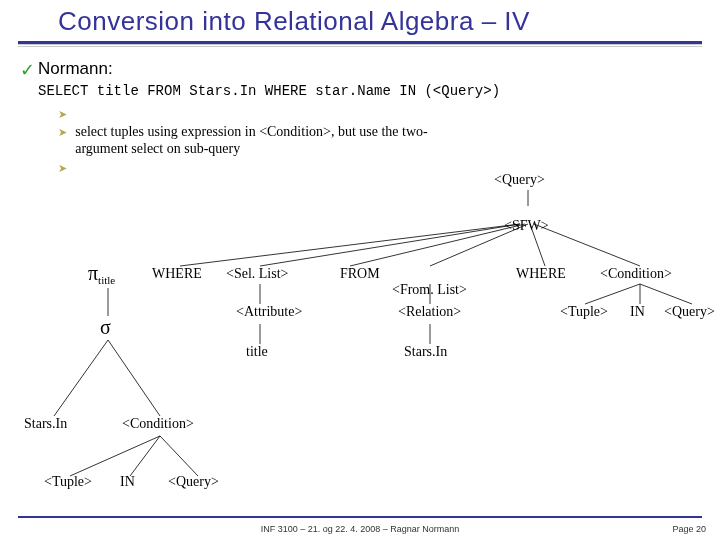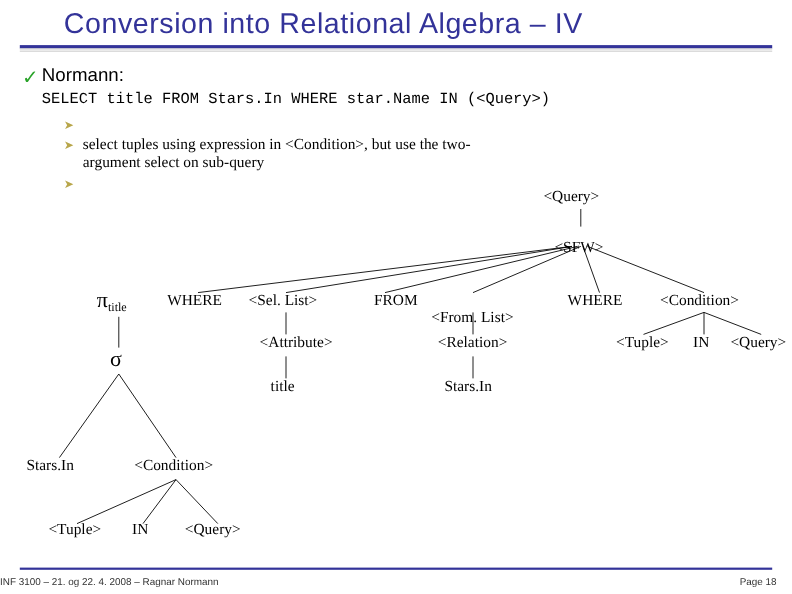--- a/index.html
+++ b/index.html
@@ -85,21 +85,21 @@
     margin-right: 8px;
     margin-top: 3px;
   }
   .footer {
     position: absolute;
     bottom: 6px;
     left: 0; right: 0;
     font-family: Verdana, Arial, sans-serif;
     font-size: 9px;
     color: #333;
-    text-align: left;
+    text-align: center;
   }
   .footer .page {
     position: absolute;
     right: 14px;
     bottom: 0;
   }
   .bottom-rule {
     position: absolute;
     left: 18px; right: 18px;
     bottom: 22px;
@@ -227,15 +227,15 @@
     <div class="node" style="left:24px;top:240px">Stars.In</div>
     <div class="node" style="left:122px;top:240px">&lt;Condition&gt;</div>
     <div class="node" style="left:44px;top:298px">&lt;Tuple&gt;</div>
     <div class="node" style="left:120px;top:298px">IN</div>
     <div class="node" style="left:168px;top:298px">&lt;Query&gt;</div>
   </div>
 
   <div class="bottom-rule"></div>
   <div class="footer">
     <span>INF 3100 – 21. og 22. 4. 2008 – Ragnar Normann</span>
-    <span class="page">Page 18</span>
+    <span class="page">Page 20</span>
   </div>
 </div>
 
 </body></html>

